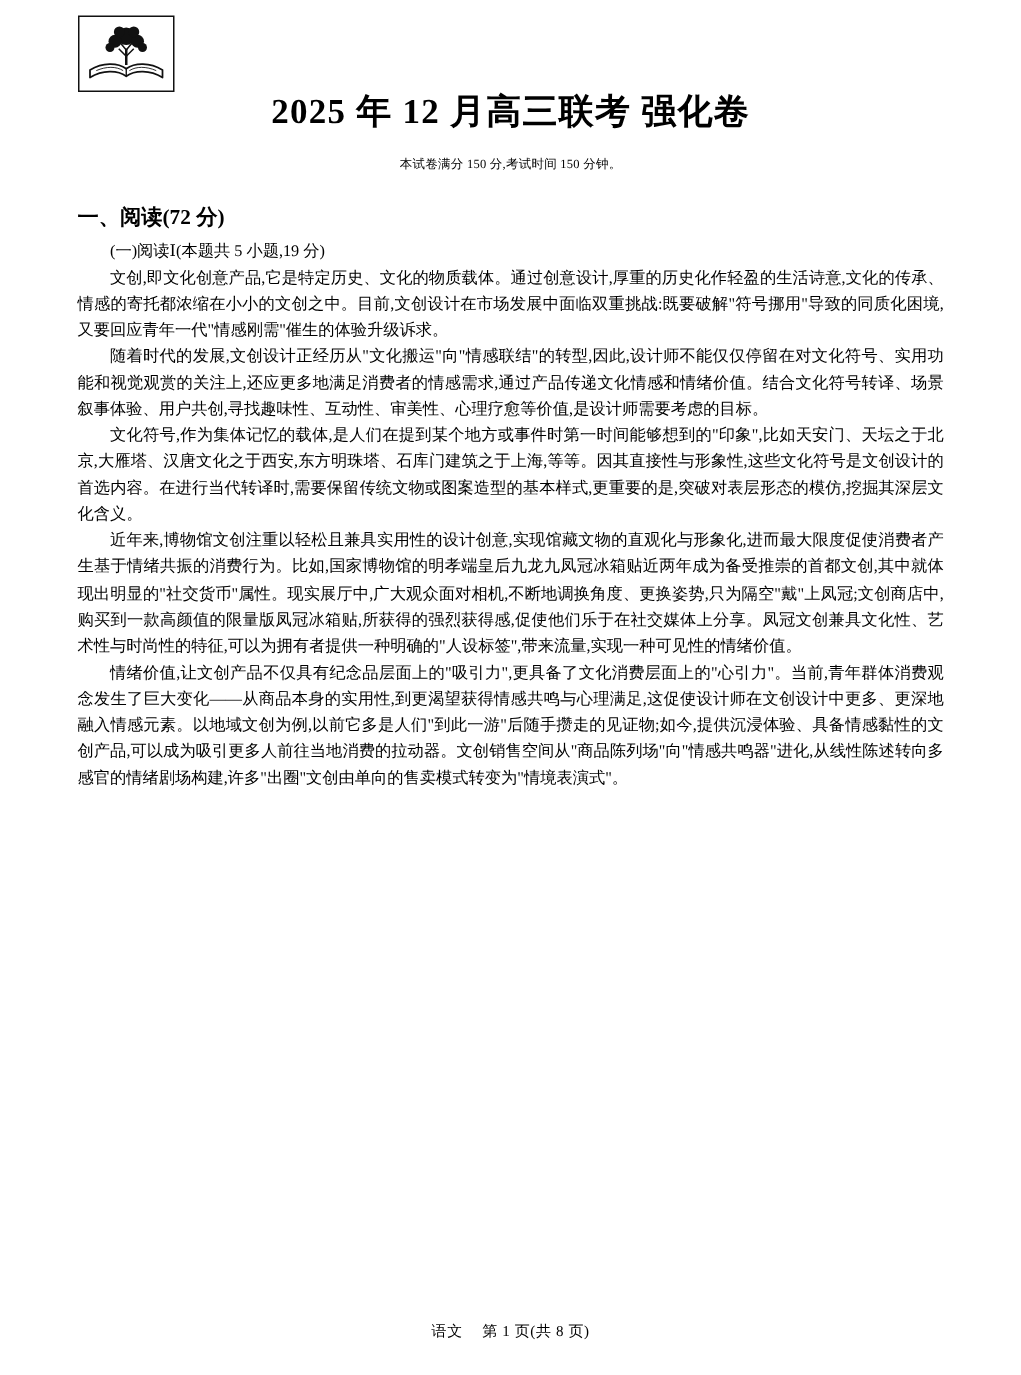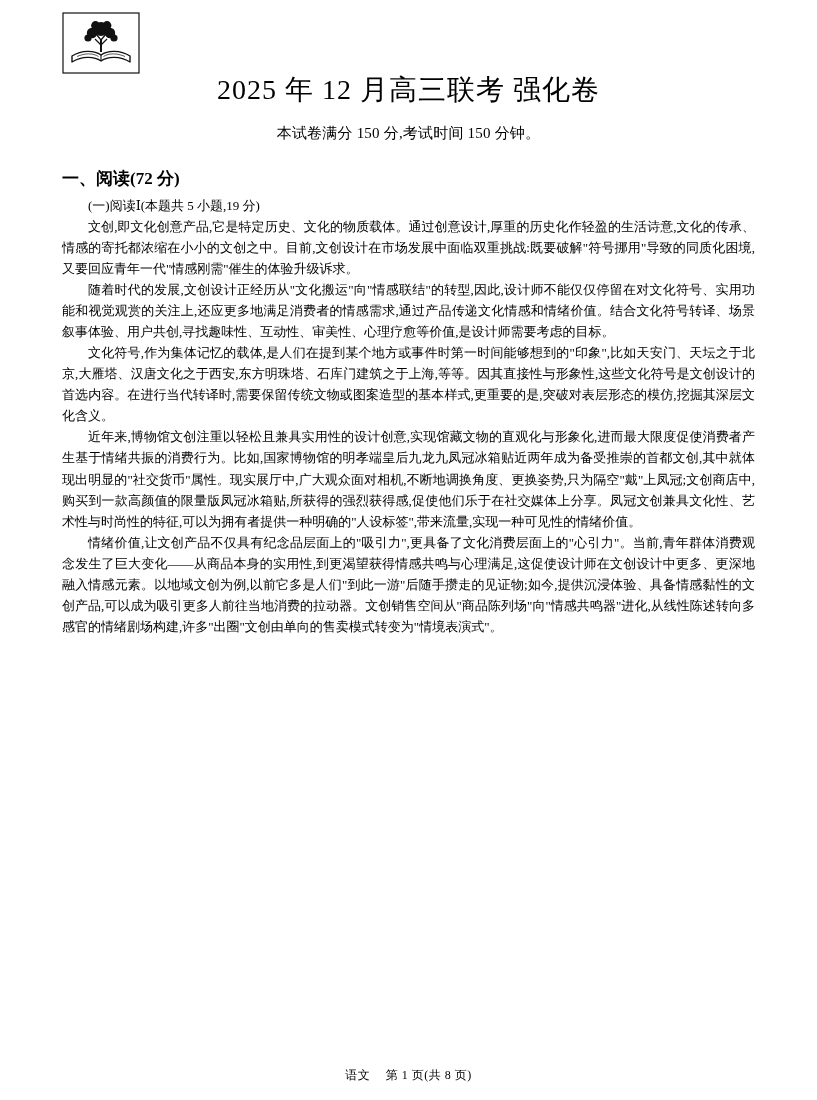--- a/index.html
+++ b/index.html
@@ -34,34 +34,34 @@
   .logo-svg { display: block; }
 
   
   .title-block {
     padding-top: 72px;
     text-align: center;
   }
   .doc-title {
     font-family: "Liberation Serif", "DejaVu Serif", serif;
     font-size: 28px;
-    font-weight: normal;
+    font-weight: bold;
     letter-spacing: 1px;
     line-height: 1.3;
     margin: 0;
   }
   .doc-subtitle {
     font-size: 25px;
     font-weight: bold;
     letter-spacing: 10px;
     margin: 12px 0 0 0;
     line-height: 1.3;
   }
   .exam-note {
-    font-size: 15px;
+    font-size: 10px;
     margin-top: 16px;
     letter-spacing: 0.2px;
   }
 
   
   .content {
     margin-top: 22px;
     font-size: 13px;
     line-height: 1.62;
     text-align: justify;
@@ -86,21 +86,21 @@
     font-size: 13px;
     margin: 2px 0 2px 0;
     letter-spacing: 0.5px;
   }
 
   
   .footer {
     position: absolute;
     left: 0;
     right: 0;
-    bottom: 16px;
+    bottom: 26px;
     text-align: center;
     font-size: 12px;
     letter-spacing: 0.5px;
   }
   .footer .label { margin-right: 12px; }
 </style>
 </head>
 <body>
 
 <div class="page">

